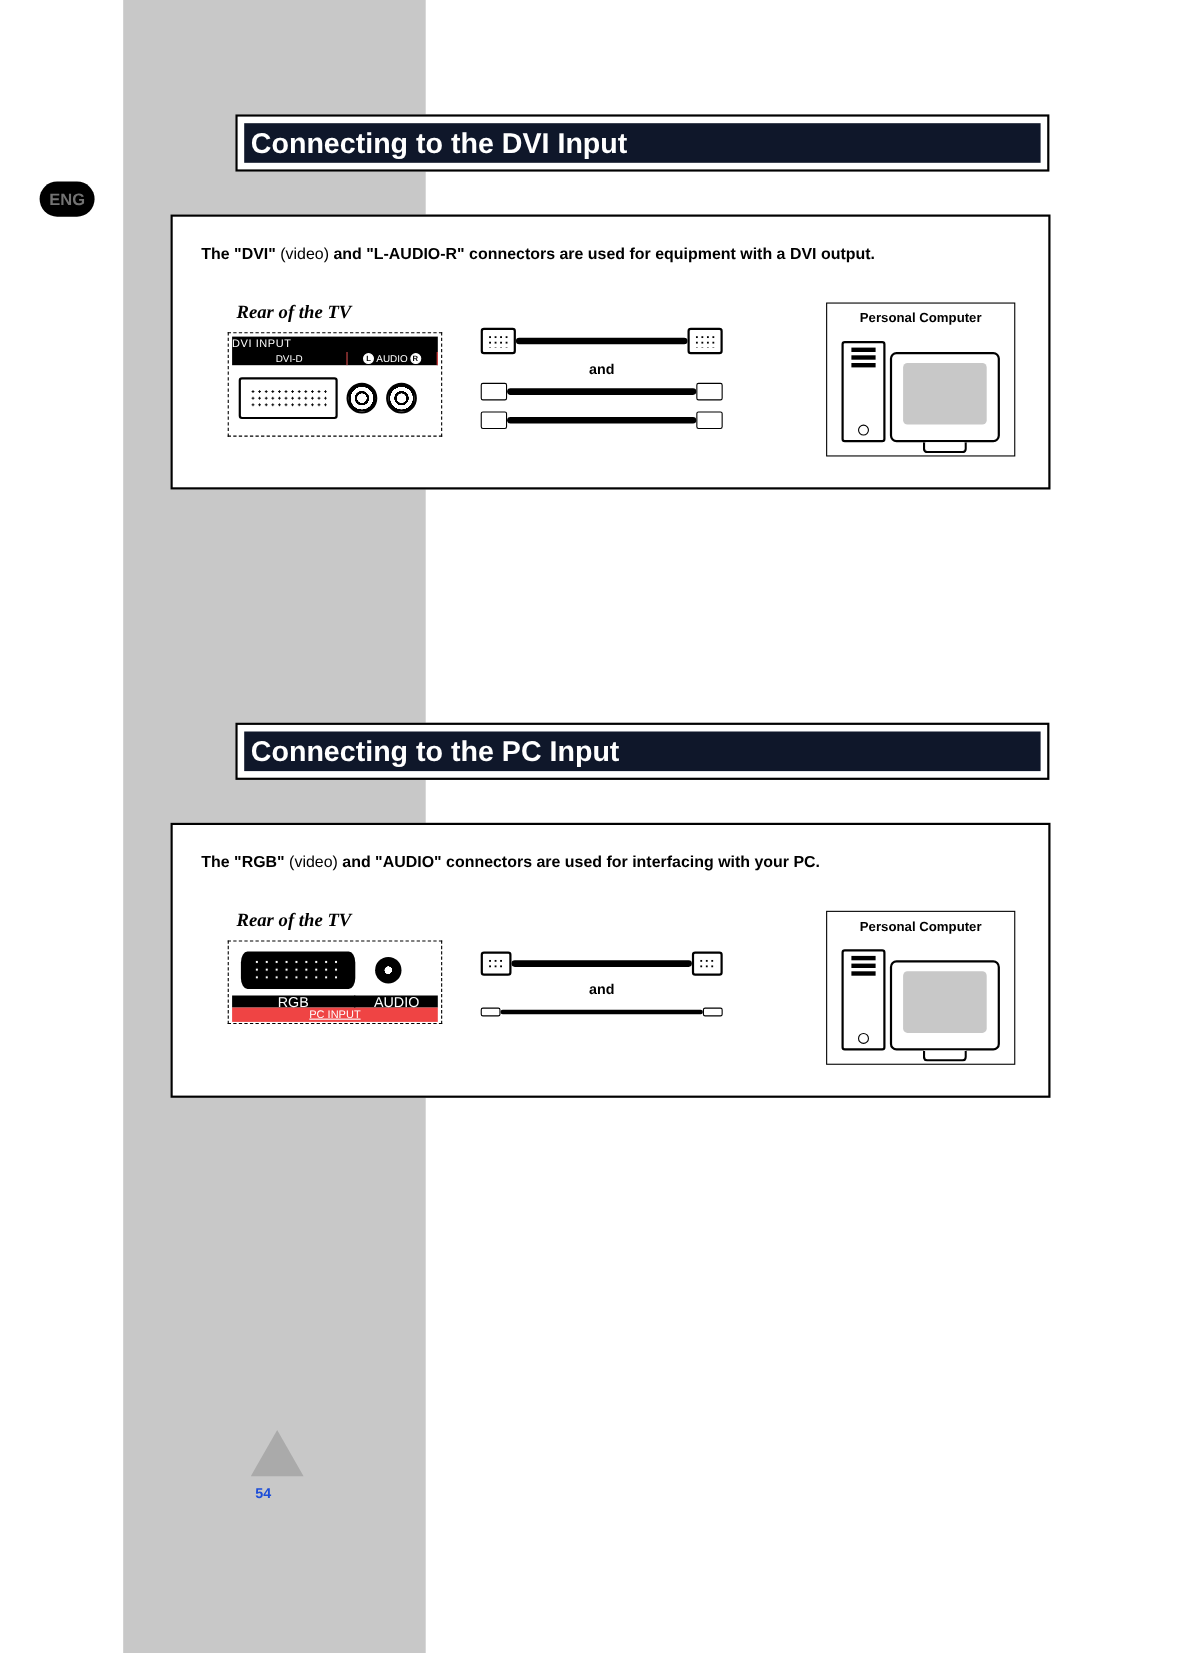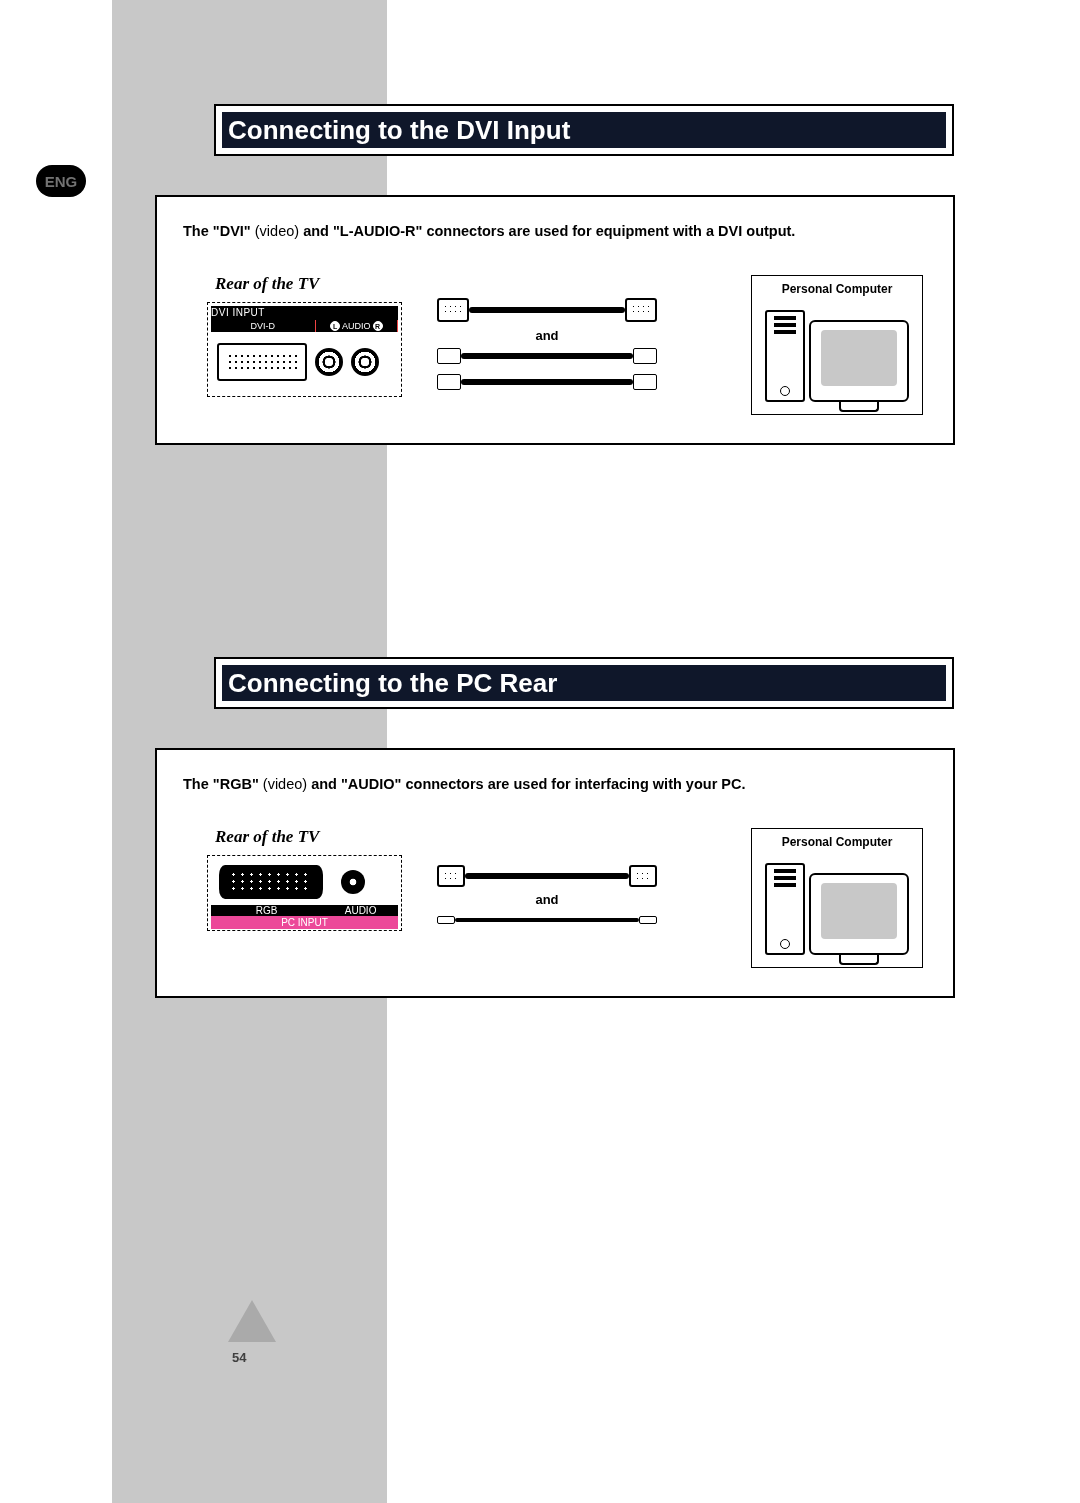--- a/index.html
+++ b/index.html
@@ -176,29 +176,29 @@
     left: 10px; right: 10px; top: 6px; bottom: 6px;
     background: radial-gradient(circle, #fff 1.2px, transparent 1.4px) 0 0/9px 7px, #000;
     border-radius: 3px;
   }
   .audio-jack {
     width: 24px; height: 24px; border-radius: 50%;
     background: radial-gradient(circle, #fff 0 20%, #000 21% 100%);
   }
   .pc-sub {
     display: flex;
-    font-size: 10px;
+    font-size: 13px;
     height: 11px;
     color: #fff;
     background: #000;
   }
   .pc-sub div:first-child { width: 60%; display:flex;align-items:center;justify-content:center; border-right:1px solid #000;}
   .pc-sub div:last-child { width: 40%; display:flex;align-items:center;justify-content:center;}
   .pc-foot {
-    background:#ec4899;color:#fff;font-size:10px;text-align:center;height:13px;line-height:13px;
+    background:#ef4444;color:#fff;font-size:10px;text-align:center;height:13px;line-height:13px;text-decoration:underline;
   }
 
   
   .cables {
     position: absolute;
     width: 220px;
   }
   .cables-1 { left: 280px; top: 95px; height: 110px; }
   .cables-2 { left: 280px; top: 110px; height: 80px; }
   .cable-row {
@@ -285,21 +285,21 @@
     background:#fff;border:2px solid #000;border-top:none;
     border-radius:0 0 4px 4px;
   }
 
   .page-num {
     position: absolute;
     left: 232px;
     top: 1350px;
     font-size: 13px;
     font-weight: bold;
-    color: #404040;
+    color: #1d4ed8;
   }
   .triangle {
     position: absolute;
     left: 228px;
     top: 1300px;
     width: 0; height: 0;
     border-left: 24px solid transparent;
     border-right: 24px solid transparent;
     border-bottom: 42px solid #c8c8c8;
     filter: brightness(0.85);
@@ -374,21 +374,21 @@
       <div style="position:relative;">
         <div class="monitor"></div>
         <div class="monitor-base"></div>
       </div>
     </div>
   </div>
 </div>
 
 <div class="title-bar title-2">
   <div class="inner">
-      <span>Connecting to the PC Rear</span>
+      <span>Connecting to the PC Input</span>
     </div>
 </div>
 
 <div class="section-box box-2">
   <div class="desc">
     <span>The "RGB" </span><span class="light">(video) </span><span>and "AUDIO" connectors are used for interfacing with your PC.</span>
   </div>
   <div class="rear-label rear-2">Rear of the TV</div>
 
   <div class="pc-panel">

